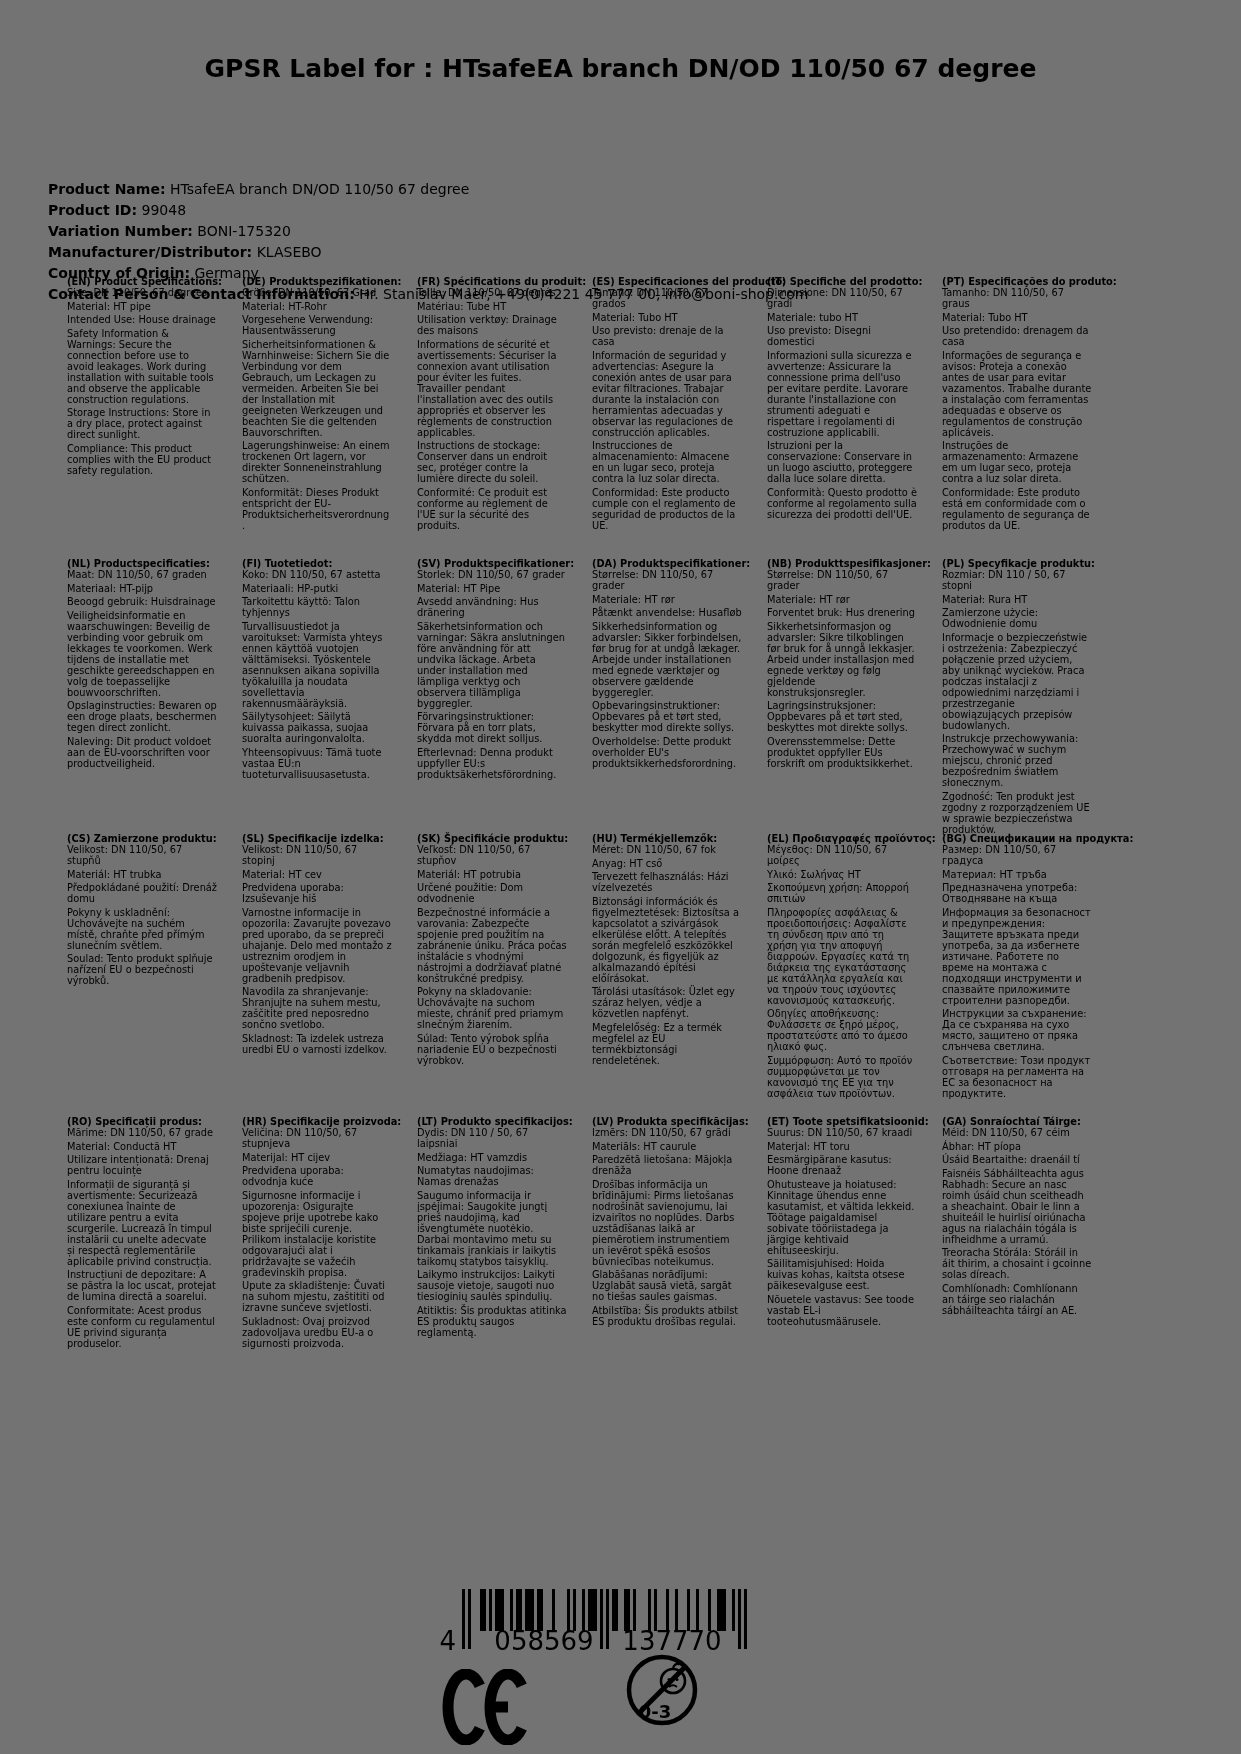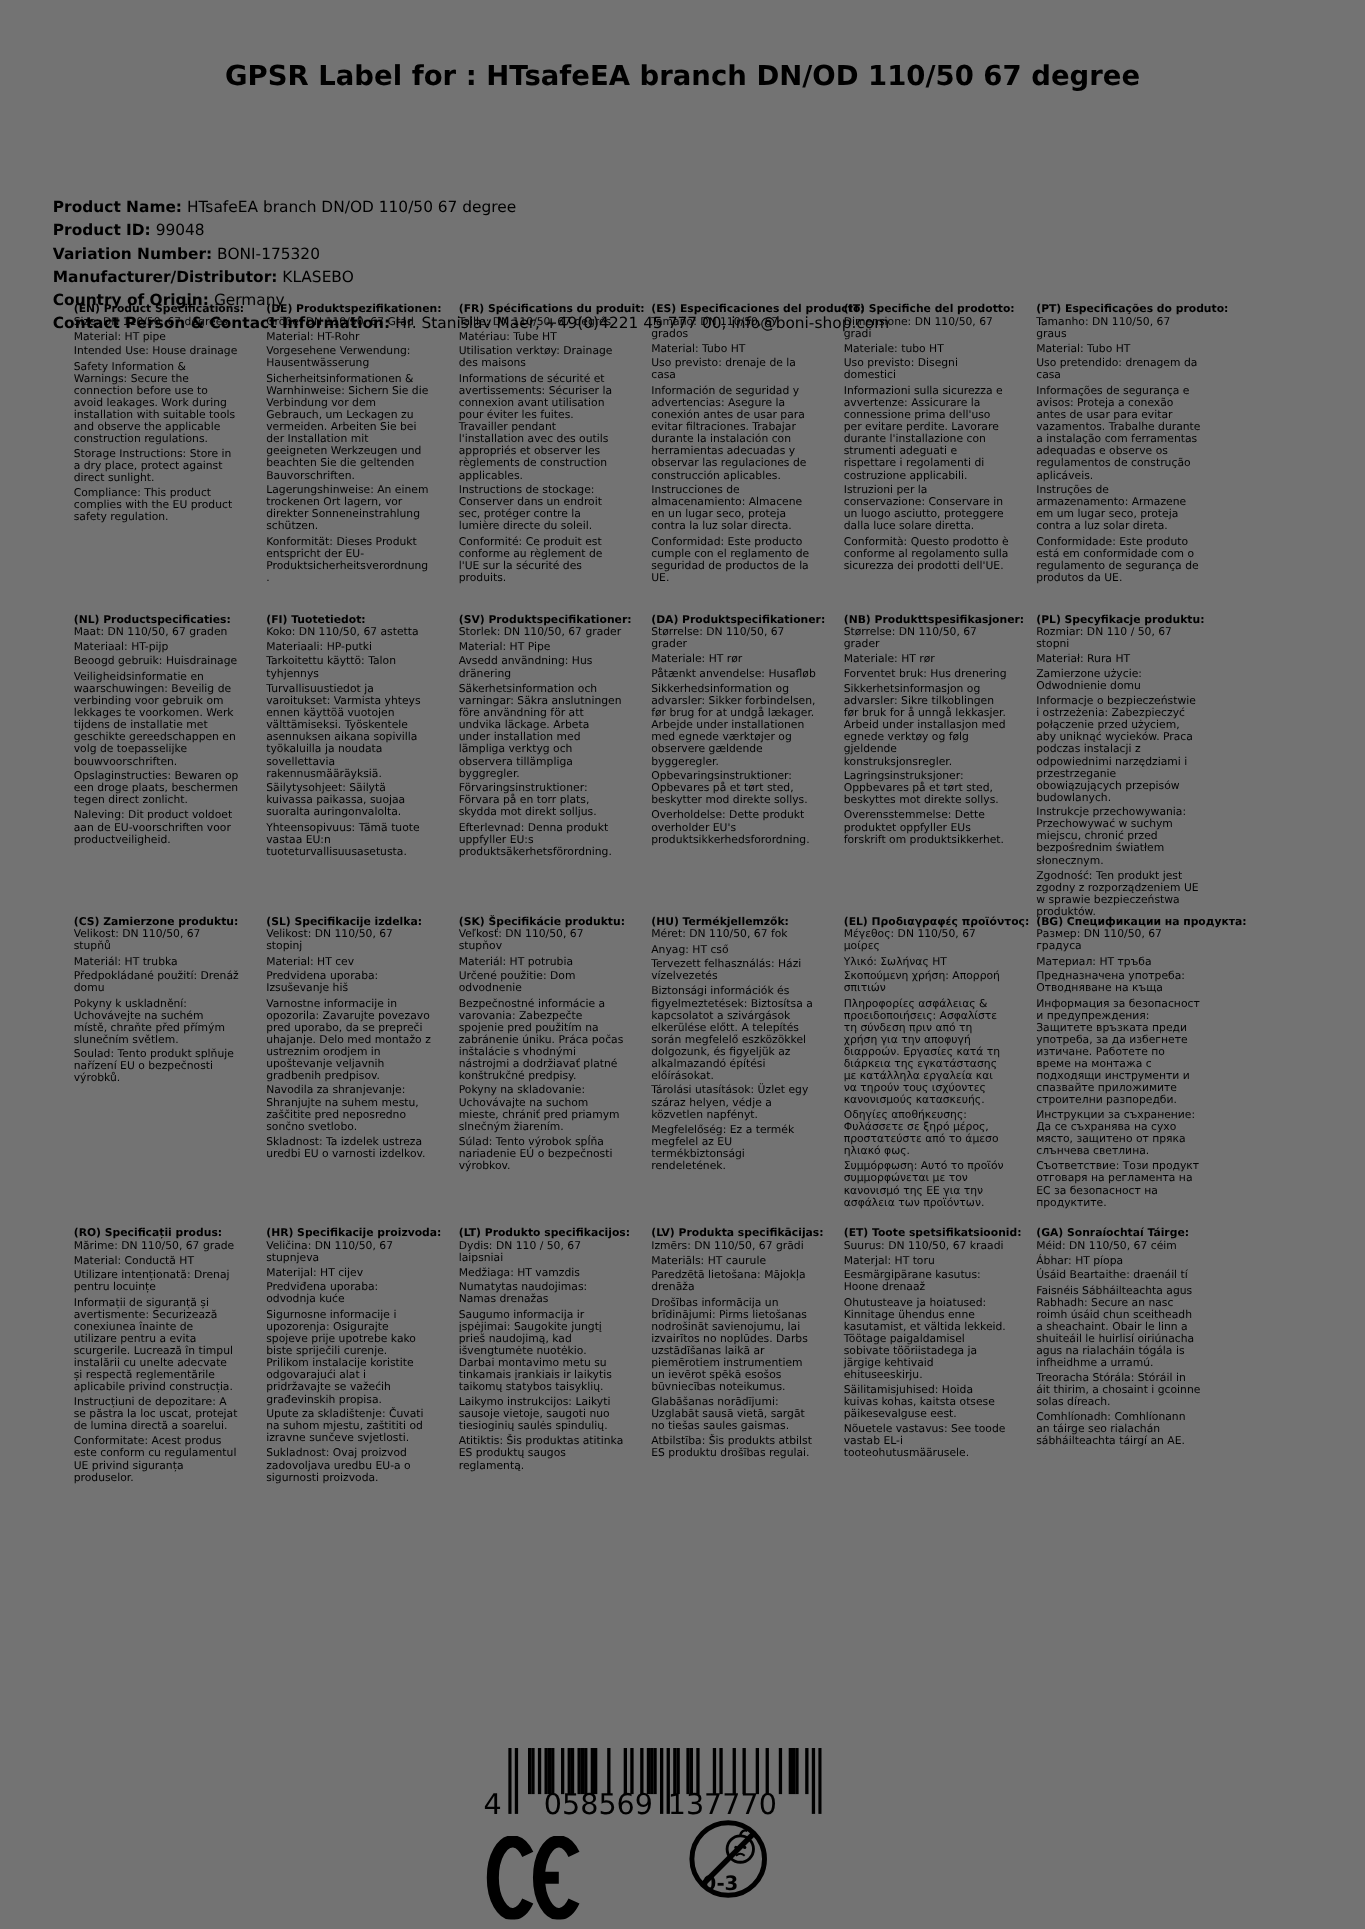--- a/index.html
+++ b/index.html
@@ -20,21 +20,21 @@
                grid-template-rows:282px 275px 283px auto; }
   .spec-block { font-size:9.8px; line-height:11px; }
   .spec-header { font-weight:bold; white-space:nowrap; }
   .spec-par { margin:0 0 2.5px 0; overflow-wrap:break-word; }
 
   .bc-bars { position:absolute; left:462px; top:1589px; }
   .bc-bars rect { fill:#000; }
   .bc-digit { position:absolute; top:1626px; font-size:26px; color:#000; }
   .bc-first { left:408px; width:48px; text-align:right; }
   .bc-left  { left:466px; width:156px; text-align:center; }
-  .bc-right { left:607px; width:130px; }
+  .bc-right { left:607px; width:130px; text-align:center; }
 
   .ce-mark { position:absolute; left:442px; top:1669px; }
   .age-mark { position:absolute; left:624px; top:1652px; }
   .age-mark text { font-family:"DejaVu Sans","Liberation Sans",sans-serif; font-weight:bold; fill:#000; }
 </style>
 </head>
 <body>
 
 <div class="page">
 

